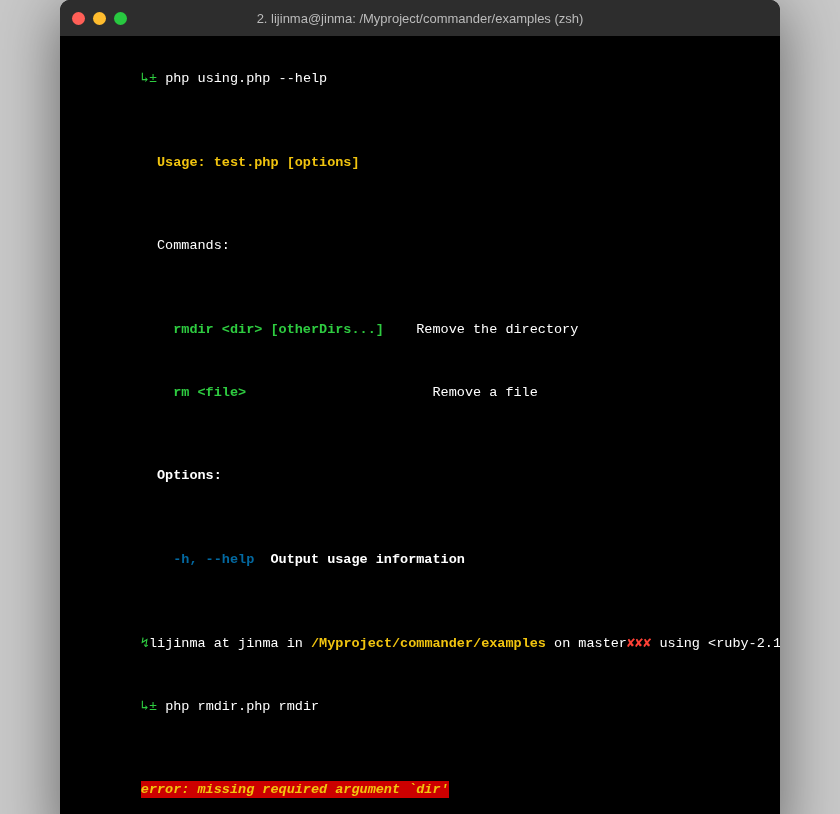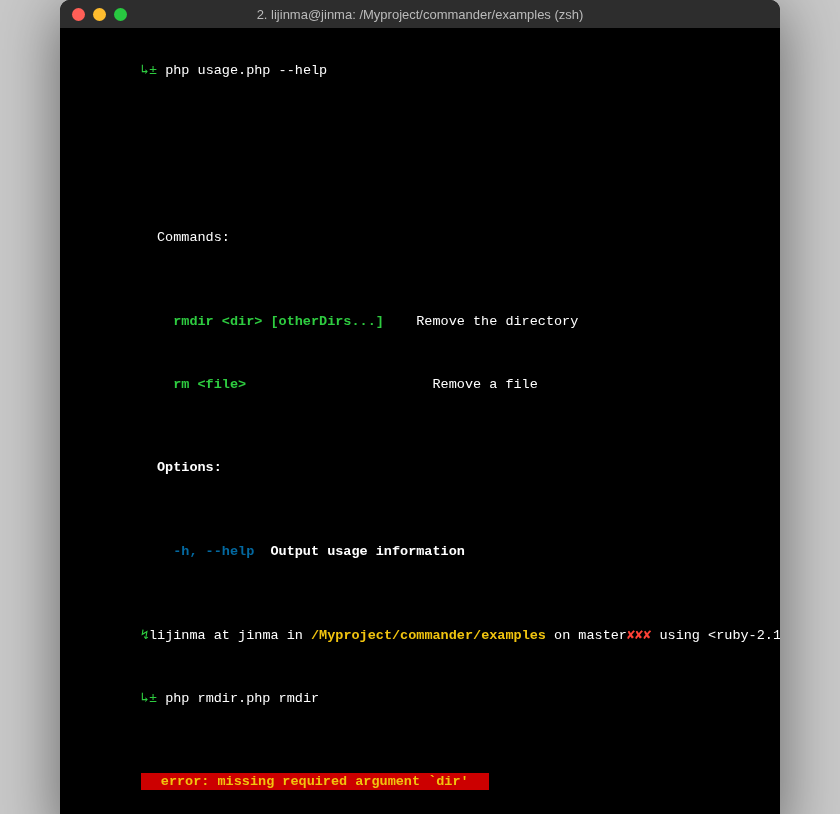--- a/index.html
+++ b/index.html
@@ -15,21 +15,21 @@
       filter: drop-shadow(0 10px 30px rgba(0,0,0,0.5));
     }
     .terminal-window {
       width: 720px;
       border-radius: 10px;
       overflow: hidden;
       background: #000;
     }
     .title-bar {
       background: #2d2d2d;
-      height: 28px;
+      height: 36px;
       display: flex;
       align-items: center;
       padding: 8px 12px;
       position: relative;
     }
     .traffic-lights {
       display: flex;
       gap: 8px;
     }
     .traffic-light {
@@ -71,27 +71,27 @@
       <div class="traffic-lights">
         <div class="traffic-light tl-close"></div>
         <div class="traffic-light tl-minimize"></div>
         <div class="traffic-light tl-maximize"></div>
       </div>
       <div class="title-text">2. lijinma@jinma: /Myproject/commander/examples (zsh)</div>
     </div>
     <div class="terminal-body">
 
       <span class="line">
-        <span class="green">↳± </span><span class="white">php usage.php --help</span>
+        <span class="green">↳± </span><span class="white">php using.php --help</span>
       </span>
 
       <span class="line"> </span>
 
       <span class="line">
-        <span style="color:#ffffff;">  </span>
+        <span style="color:#ffffff;">  </span><span style="color:#f1c40f;font-weight:bold;">Usage: test.php [options]</span>
       </span>
 
       <span class="line"> </span>
 
       <span class="line">
         <span style="color:#ffffff;font-weight:normal;">  Commands:</span>
       </span>
 
       <span class="line"> </span>
 
@@ -120,18 +120,18 @@
       <span class="line">
         <span style="color:#2ecc40;">↯</span><span style="color:#ffffff;">lijinma</span><span style="color:#ffffff;"> at </span><span style="color:#ffffff;">jinma</span><span style="color:#ffffff;"> in </span><span style="color:#f1c40f;font-weight:bold;">/Myproject/commander/examples</span><span style="color:#ffffff;"> on </span><span style="color:#ffffff;">master</span><span style="color:#ff4136;font-weight:bold;">✘✘✘</span><span style="color:#ffffff;"> using </span><span style="color:#ffffff;">&lt;ruby-2.1.5&gt;</span>
       </span>
       <span class="line">
         <span style="color:#2ecc40;">↳± </span><span style="color:#ffffff;">php rmdir.php rmdir</span>
       </span>
 
       <span class="line"> </span>
 
       <span class="line">
-        <span style="background:#cc0000;color:#f1c40f;font-weight:bold;padding:1px 20px;">error: missing required argument `dir'</span>
+        <span style="background:#cc0000;color:#f1c40f;font-weight:bold;padding:1px 0;font-style:italic;">error: missing required argument `dir'</span>
       </span>
 
     </div>
   </div>
 </div>
 
 </body></html>

